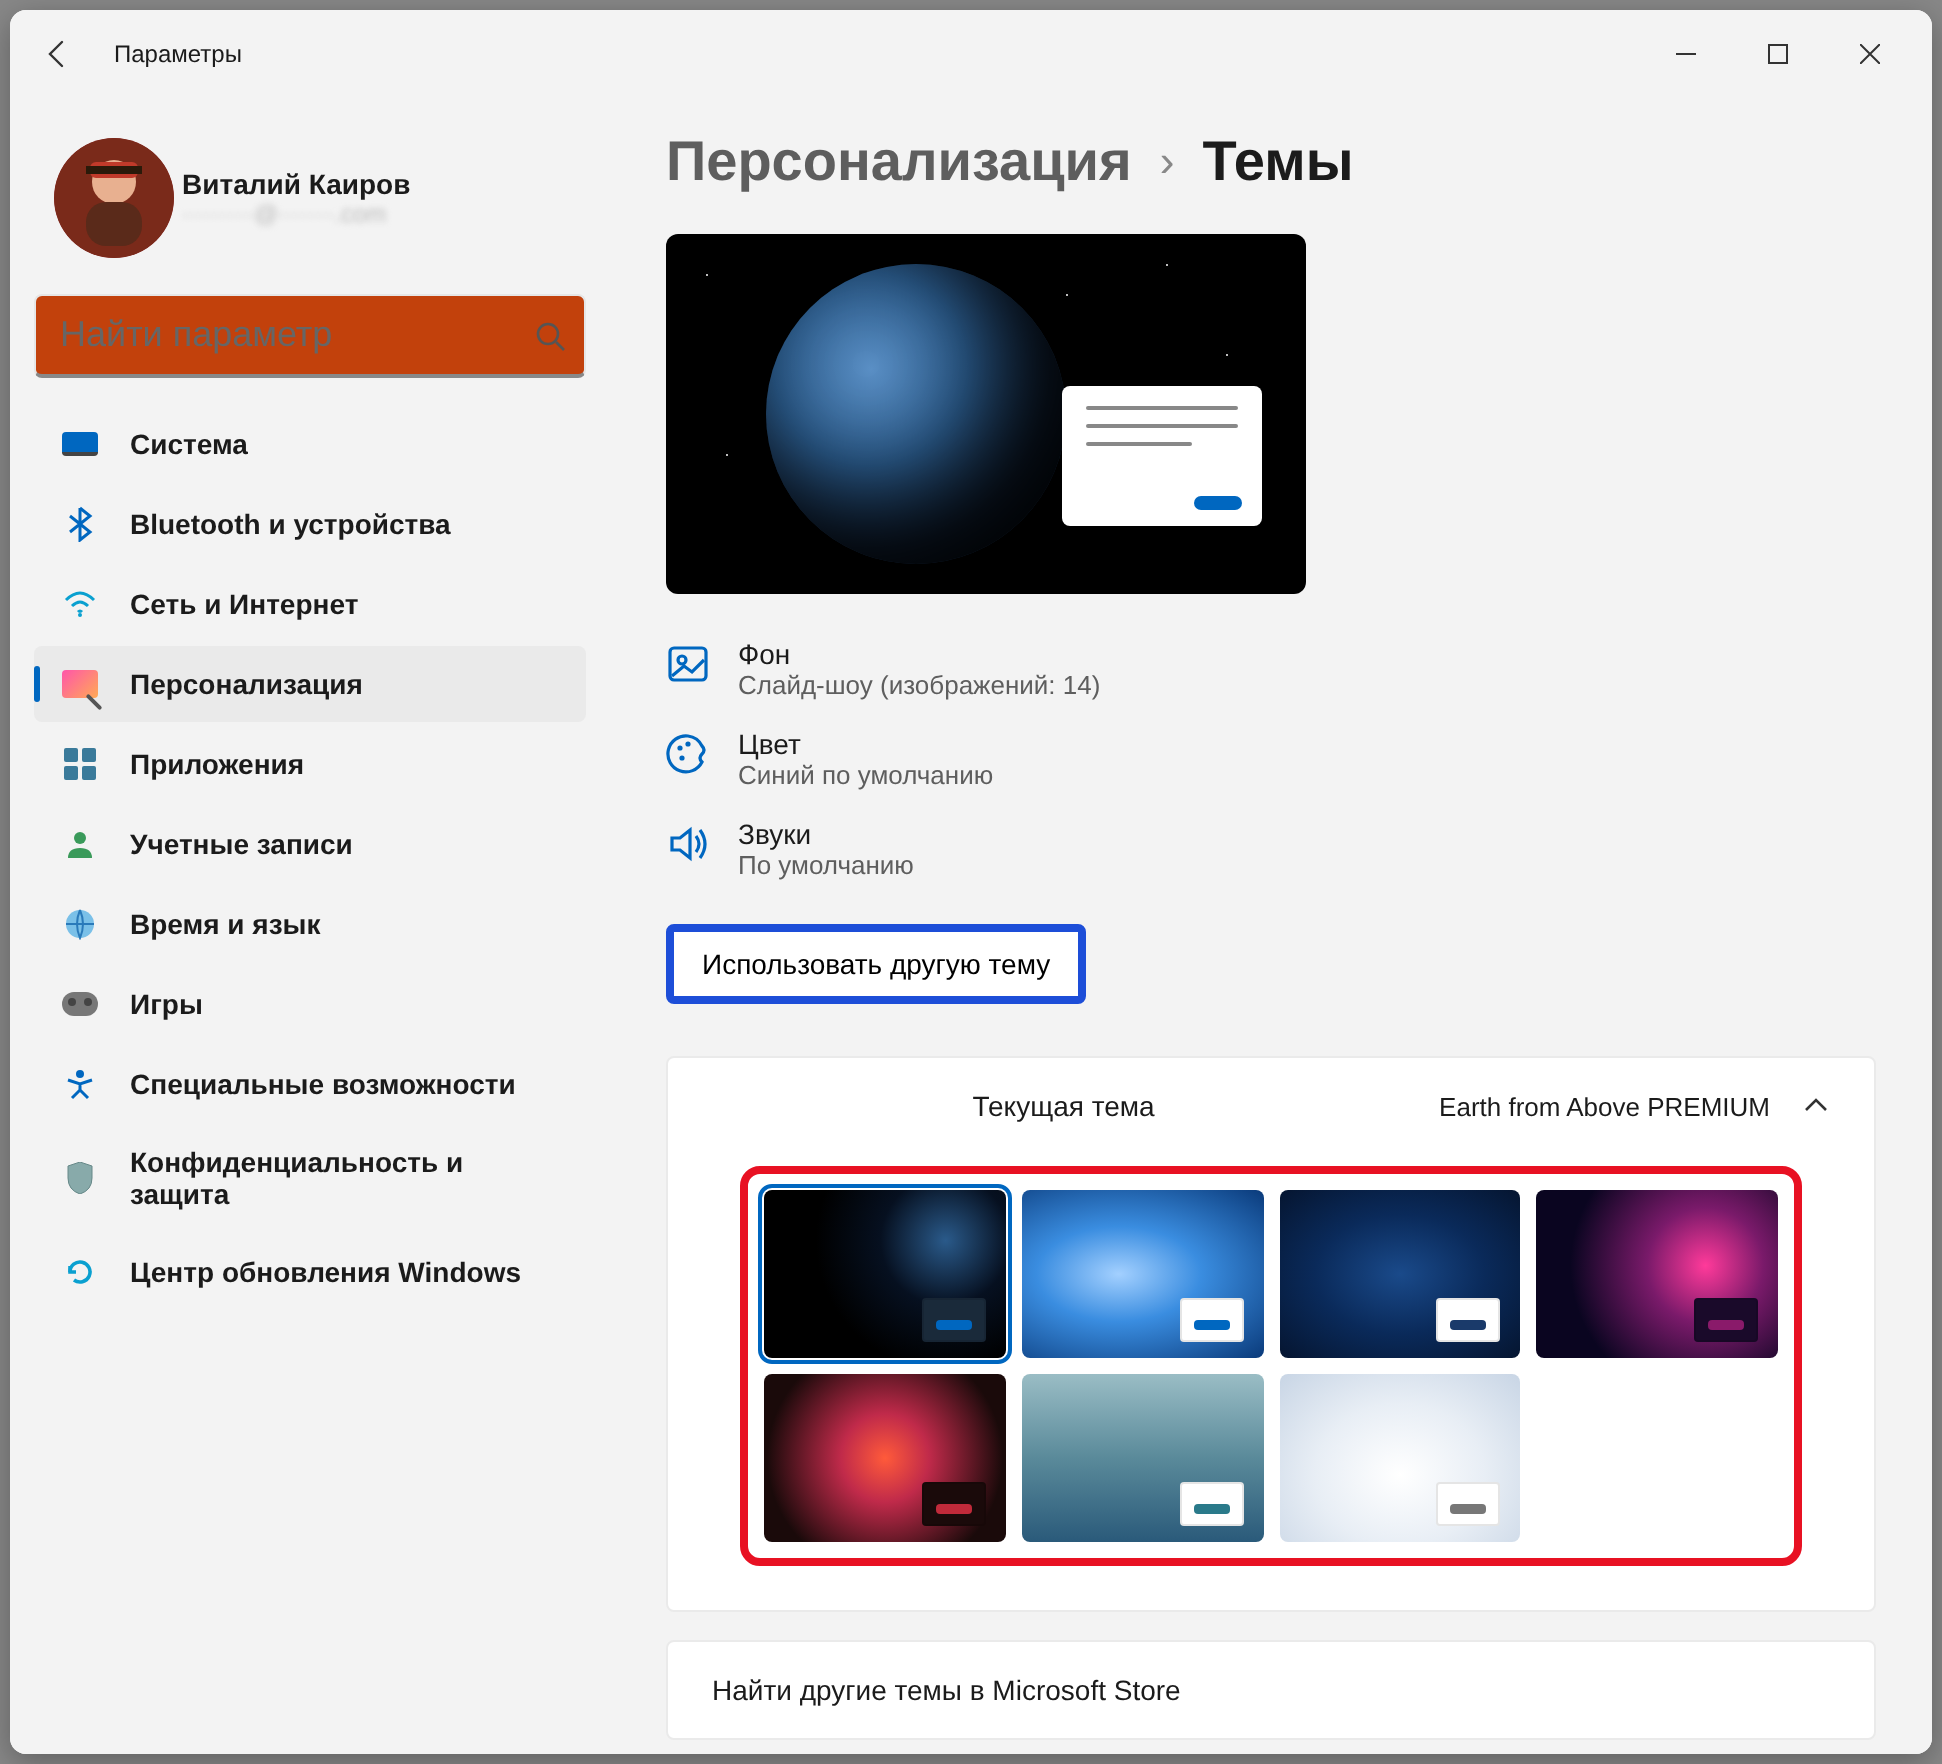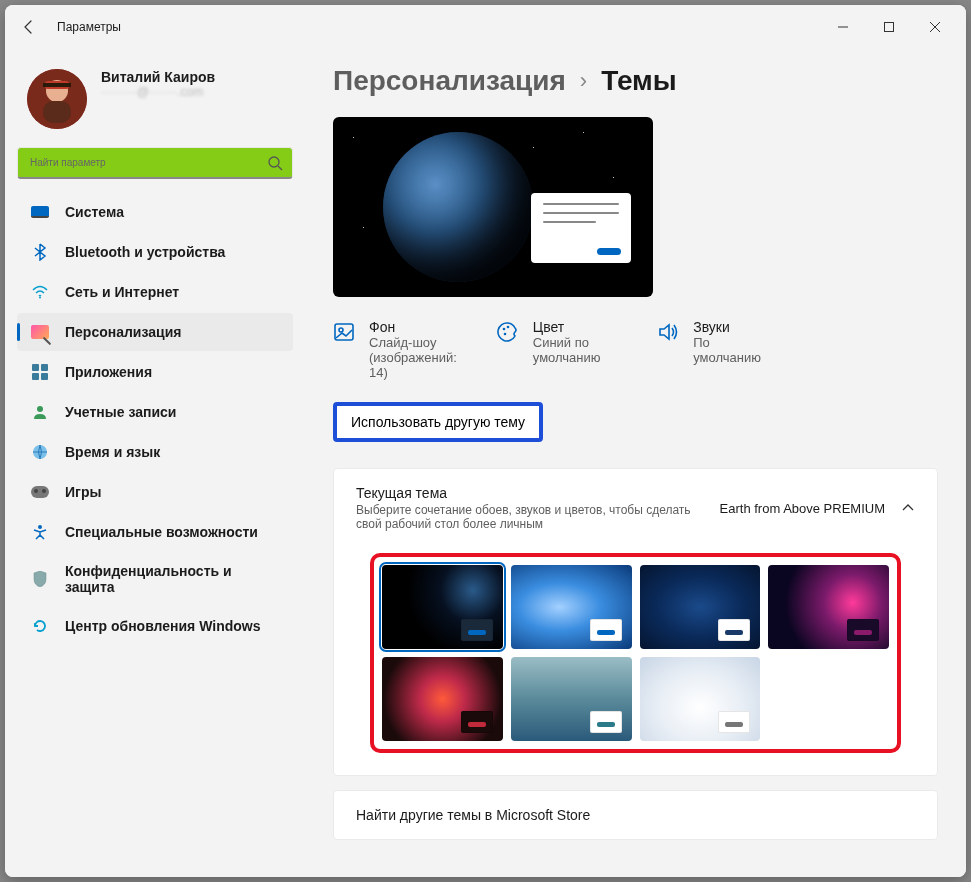--- a/index.html
+++ b/index.html
@@ -5,57 +5,57 @@
   * { box-sizing: border-box; margin: 0; padding: 0; }
   body { font-family: 'Segoe UI', Arial, sans-serif; background: #888; width: 971px; height: 882px; overflow: hidden; position: relative; }
   .window { position: absolute; inset: 5px; background: #f3f3f3; border-radius: 8px; overflow: hidden; display: flex; flex-direction: column; box-shadow: 0 4px 16px rgba(0,0,0,0.3); }
   .titlebar { height: 44px; display: flex; align-items: center; padding: 0 8px; background: #f3f3f3; }
   .back-btn { width: 32px; height: 32px; display: flex; align-items: center; justify-content: center; border: none; background: none; cursor: pointer; border-radius: 4px; }
   .title-text { margin-left: 12px; font-size: 12px; color: #1b1b1b; }
   .win-controls { margin-left: auto; display: flex; }
   .win-btn { width: 46px; height: 32px; display: flex; align-items: center; justify-content: center; border: none; background: none; cursor: pointer; }
   .body { flex: 1; display: flex; overflow: hidden; }
   .sidebar { width: 300px; padding: 12px 12px 0 12px; background: #f3f3f3; overflow-y: auto; }
-  .user-block { display: flex; gap: 14px; padding: 8px 10px 18px 10px; }
+  .user-block { display: flex; align-items: center; gap: 4px; padding: 8px 10px 18px 10px; }
   .avatar { width: 60px; height: 60px; border-radius: 50%; background: #8b2a2a; display: flex; align-items: center; justify-content: center; overflow: hidden; }
   .avatar svg { width: 100%; height: 100%; }
   .user-info .uname { font-size: 14px; font-weight: 600; color: #1b1b1b; }
   .user-info .uemail { font-size: 12px; color: #bbb; filter: blur(1.5px); }
   .search-wrap { position: relative; margin-bottom: 14px; }
-  .search-input { width: 100%; padding: 9px 34px 9px 12px; border: 1px solid #e6e6e6; background: #84cc16; border-radius: 4px; font-size: 10px; outline: none; border-bottom: 2px solid #888; }
+  .search-input { width: 100%; padding: 9px 34px 9px 12px; border: 1px solid #e6e6e6; background: #c2410c; border-radius: 4px; font-size: 18px; outline: none; border-bottom: 2px solid #888; }
   .search-input::placeholder { color: #666; }
   .search-icon { position: absolute; right: 10px; top: 50%; transform: translateY(-50%); color: #555; width: 16px; height: 16px; }
   .nav-list { display: flex; flex-direction: column; gap: 2px; font-weight: bold; }
   .nav-item { display: flex; align-items: center; gap: 16px; padding: 10px 14px; border-radius: 4px; font-size: 14px; color: #1b1b1b; cursor: pointer; position: relative; }
   .nav-item.active { background: #eaeaea; }
   .nav-item.active::before { content: ''; position: absolute; left: 0; top: 10px; bottom: 10px; width: 3px; background: #0067c0; border-radius: 2px; }
   .nav-icon { width: 18px; height: 18px; display: flex; align-items: center; justify-content: center; flex-shrink: 0; }
   .content { flex: 1; padding: 16px 28px 0 28px; overflow-y: auto; background: #f3f3f3; }
   .breadcrumb { display: flex; align-items: center; gap: 14px; margin-bottom: 20px; }
   .breadcrumb-main { font-size: 28px; color: #5e5e5e; font-weight: 600; }
   .breadcrumb-chev { font-size: 22px; color: #888; }
   .breadcrumb-sub { font-size: 28px; color: #1b1b1b; font-weight: 600; }
   .preview-card { width: 320px; height: 180px; border-radius: 6px; background: #000; position: relative; overflow: hidden; margin-bottom: 22px; }
   .preview-card .earth { position: absolute; left: 50px; top: 15px; width: 150px; height: 150px; border-radius: 50%; background: radial-gradient(circle at 35% 35%, #5a8fc5 0%, #2a5a8a 35%, #152a45 65%, #061020 100%); box-shadow: inset -25px -25px 50px rgba(0,0,0,0.9); }
   .preview-card .win-mock { position: absolute; right: 22px; bottom: 34px; width: 100px; height: 70px; background: #fff; border-radius: 4px; padding: 10px 12px; }
   .preview-card .win-mock .line { height: 2px; background: #888; margin-bottom: 7px; border-radius: 1px; }
   .preview-card .win-mock .line:nth-child(3) { width: 70%; }
   .preview-card .win-mock .accent { position: absolute; right: 10px; bottom: 8px; width: 24px; height: 7px; background: #0067c0; border-radius: 4px; }
   .preview-card .star { position: absolute; width: 1px; height: 1px; background: #fff; border-radius: 50%; }
-  .info-grid { display: grid; grid-template-columns: 1fr 1fr 1fr 1fr; gap: 14px 40px; margin-bottom: 22px; }
+  .info-grid { display: grid; grid-template-columns: 1fr; gap: 14px 40px; margin-bottom: 22px; }
   .info-cell { display: flex; align-items: flex-start; gap: 14px; }
   .info-icon { width: 22px; height: 22px; flex-shrink: 0; color: #0067c0; margin-top: 2px; }
   .info-text { display: flex; flex-direction: column; }
   .info-title { font-size: 14px; color: #1b1b1b; }
   .info-sub { font-size: 13px; color: #5e5e5e; }
   .use-btn { background: #fff; border: 4px solid #1d4ed8; border-radius: 4px; padding: 8px 14px; font-size: 14px; cursor: pointer; margin-bottom: 26px; }
   .section-card { background: #fff; border: 1px solid #eaeaea; border-radius: 4px; margin-bottom: 14px; }
   .section-header { display: flex; align-items: center; padding: 16px 22px; gap: 12px; cursor: pointer; }
   .section-hdr-text { flex: 1; }
-  .section-title { font-size: 14px; color: #1b1b1b; }
+  .section-title { font-size: 14px; color: #1b1b1b; text-align: center; }
   .section-desc { font-size: 12px; color: #5e5e5e; margin-top: 2px; max-width: 360px; }
   .section-right { display: flex; align-items: center; gap: 16px; }
   .section-value { font-size: 13px; color: #1b1b1b; }
   .chev-up { width: 14px; height: 14px; }
   .theme-grid-wrap { padding: 6px 36px 22px 36px; }
   .theme-grid { display: grid; grid-template-columns: repeat(4, 1fr); gap: 8px; padding: 8px; border: 4px solid #e81123; border-radius: 10px; }
   .theme-thumb { height: 84px; border-radius: 4px; position: relative; cursor: pointer; overflow: hidden; }
   .theme-thumb.selected { outline: 2px solid #0067c0; outline-offset: 1px; }
   .theme-thumb .accent-chip { position: absolute; right: 10px; bottom: 8px; width: 32px; height: 22px; border-radius: 2px; background: #fff; border: 1px solid rgba(0,0,0,0.1); }
   .theme-thumb .accent-chip .bar { position: absolute; left: 6px; right: 6px; bottom: 5px; height: 5px; border-radius: 2px; }
@@ -297,21 +297,20 @@
             </div>
         </div>
       </div>
 
       <button class="use-btn">Использовать другую тему</button>
 
       <div class="section-card">
         <div class="section-header">
           <div class="section-hdr-text">
             <div class="section-title">Текущая тема</div>
-            <div class="section-desc">Выберите сочетание обоев, звуков и цветов, чтобы сделать свой рабочий стол более личным</div>
           </div>
           <div class="section-right">
             <span class="section-value">Earth from Above PREMIUM</span>
             <svg class="chev-up" viewBox="0 0 14 14">
                 <path d="M2 9 L7 4 L12 9" stroke="#333" stroke-width="1.3" fill="none"></path>
               </svg>
           </div>
         </div>
         <div class="theme-grid-wrap">
           <div class="theme-grid" id="theme-grid">

